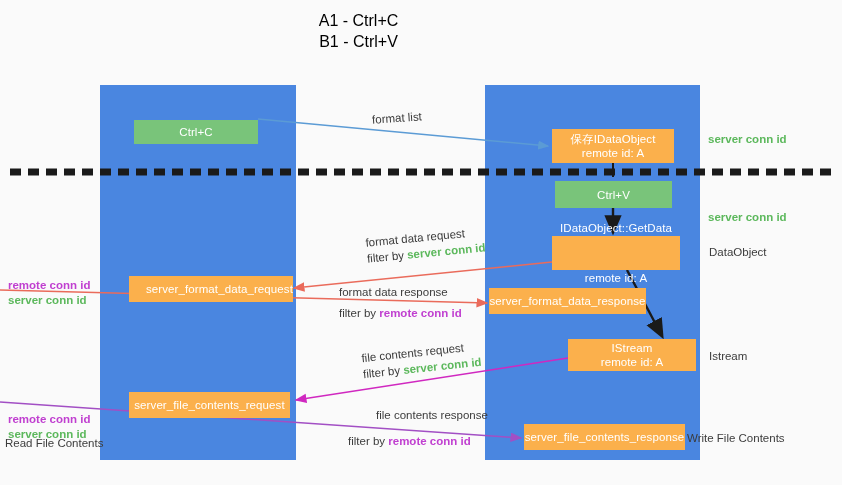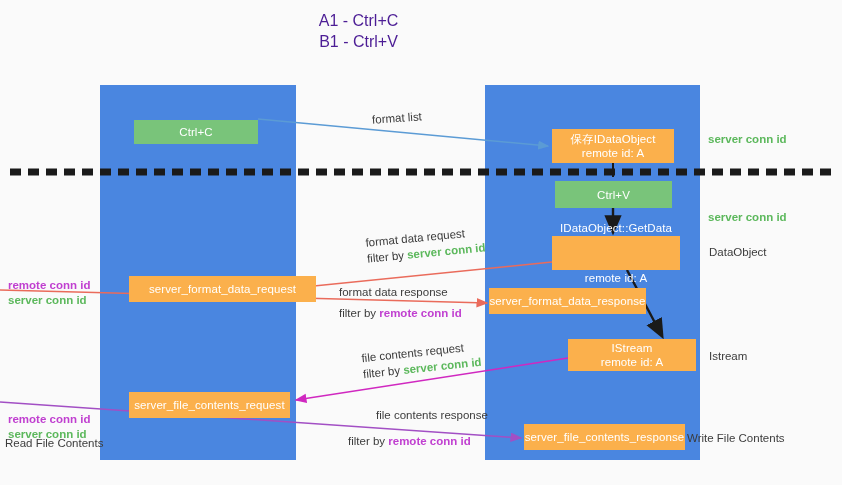--- a/index.html
+++ b/index.html
@@ -37,21 +37,21 @@
   #hdr-b1 { left: 485px; top: 58px; width: 215px; }
   .lane-header .ln1 { display: block; }
   .lane-header .ln2 { display: block; }
 
   #title {
     position: absolute;
     left: 0; top: 10px;
     width: 717px;
     text-align: center;
     font-size: 16px;
-    color: #4c1d95;
+    color: #000000;
     line-height: 21px;
   }
   #title span { display: block; }
 
   .node {
     position: absolute;
     box-sizing: border-box;
     text-align: center;
     color: #ffffff;
     font-size: 11.5px;
@@ -163,21 +163,21 @@
 
   <div class="node green" style="left:555px; top:181px; width:117px; height:27px;">
     <span>Ctrl+V</span>
   </div>
 
   <div class="node orange" style="left:552px; top:236px; width:128px; height:34px;gap:36px;">
     <span>IDataObject::GetData</span>
     <span>remote id: A</span>
   </div>
 
-  <div class="node orange" style="left:129px; top:276px; width:187px; height:26px;">
+  <div class="node orange" style="left:129px; top:276px; width:164px; height:26px;align-items:flex-end;">
     <span>server_format_data_request</span>
   </div>
 
   <div class="node orange" style="left:489px; top:288px; width:157px; height:26px;">
     <span>server_format_data_response</span>
   </div>
 
   <div class="node orange" style="left:568px; top:339px; width:128px; height:32px;">
     <span>IStream</span>
     <span>remote id: A</span>

